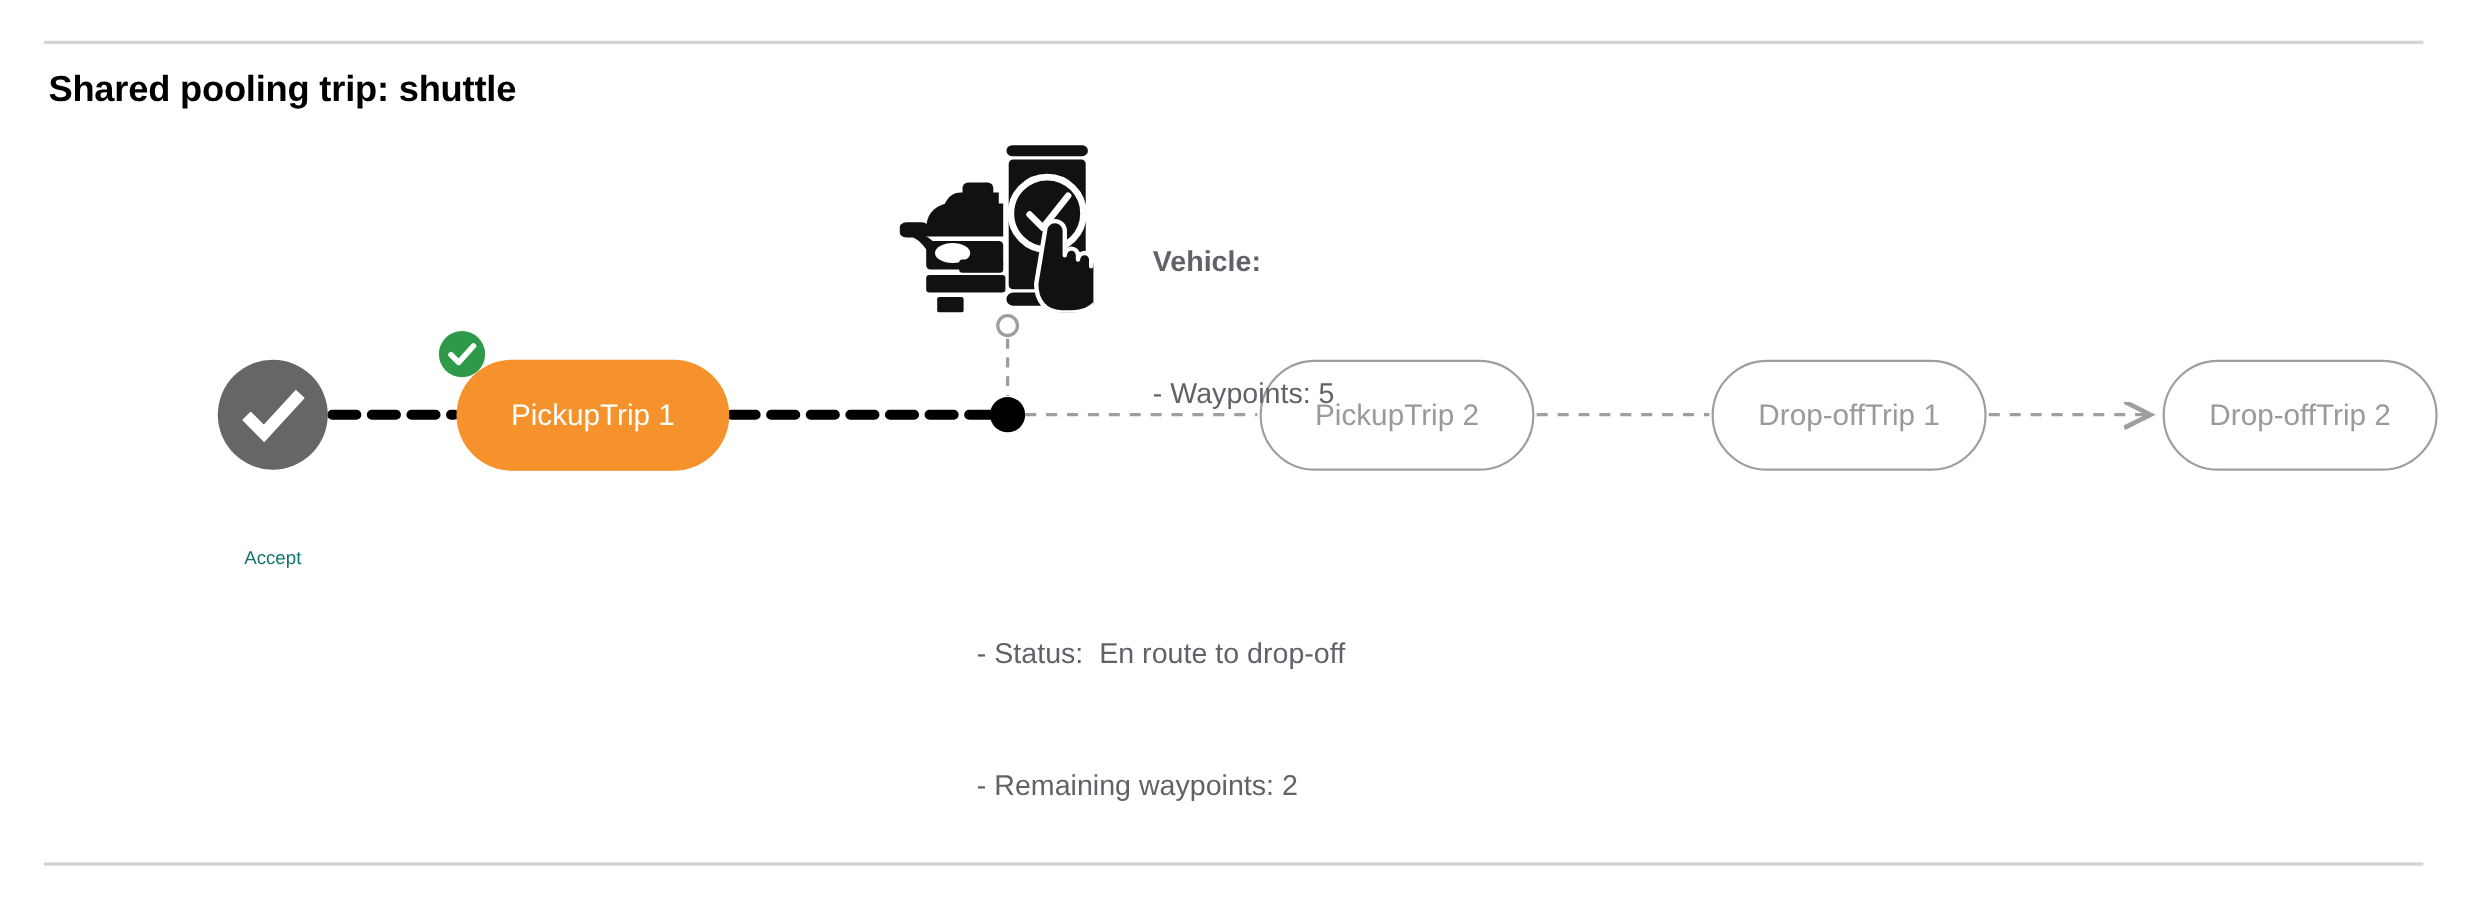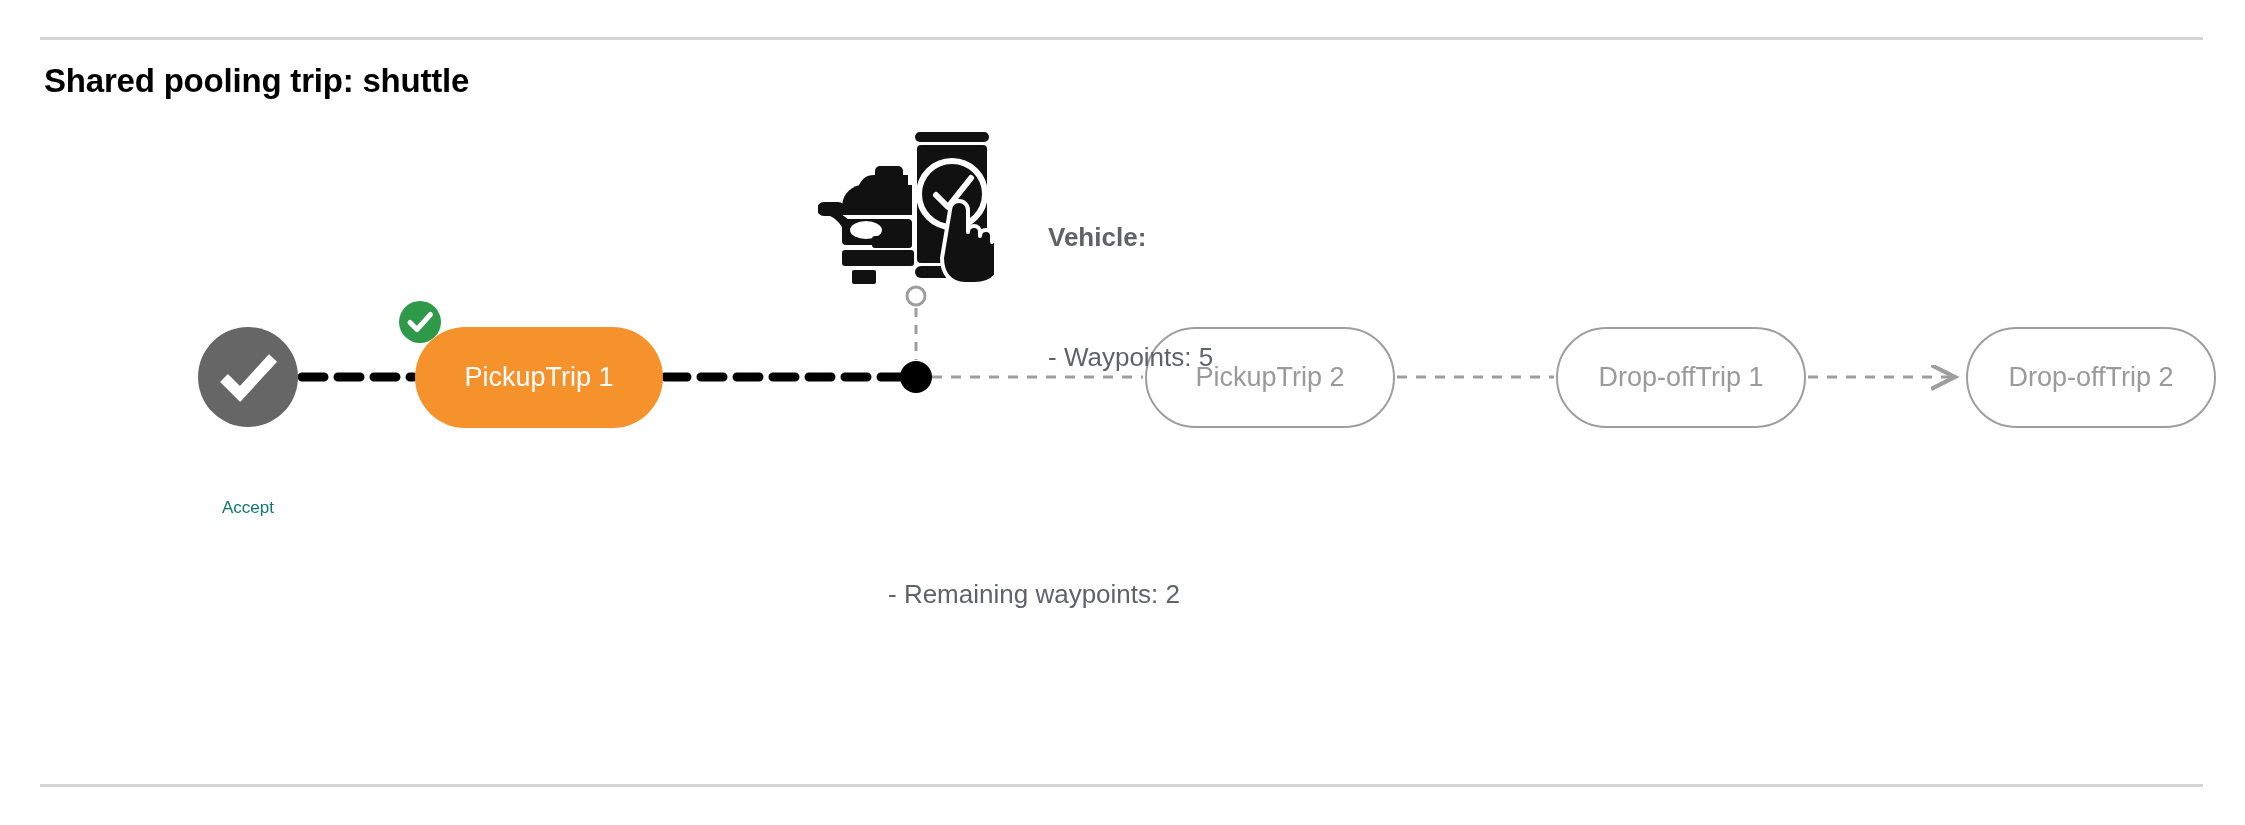--- a/index.html
+++ b/index.html
@@ -256,19 +256,20 @@
       </g>
     </svg>
   </div>
 
   <div class="info vehicle-info">
     <div><span class="hd">Vehicle</span><span class="hd">:</span></div>
     <div>- Waypoints: 5</div>
   </div>
 
   <div class="info trip-info">
+    <div>- Status:  En route to drop-off</div>
     <div>- Remaining waypoints: 2</div>
     
     
     
   </div>
 
 </div>
 
 </body></html>

